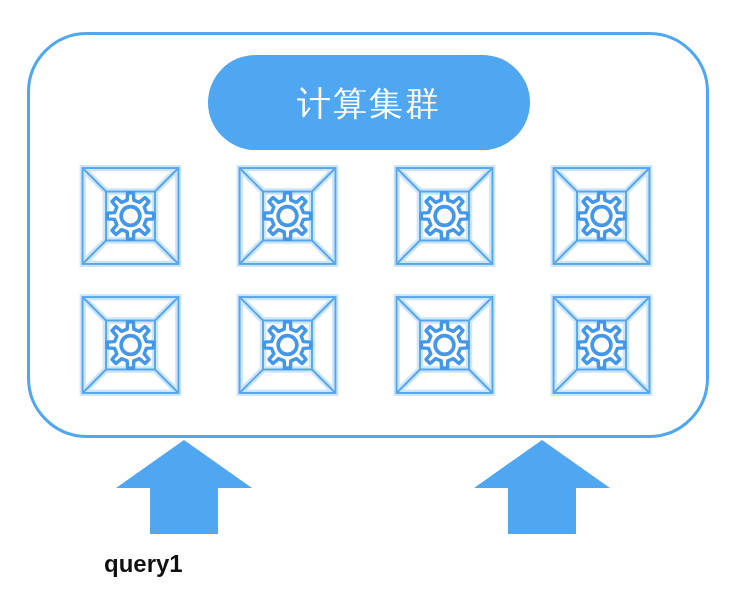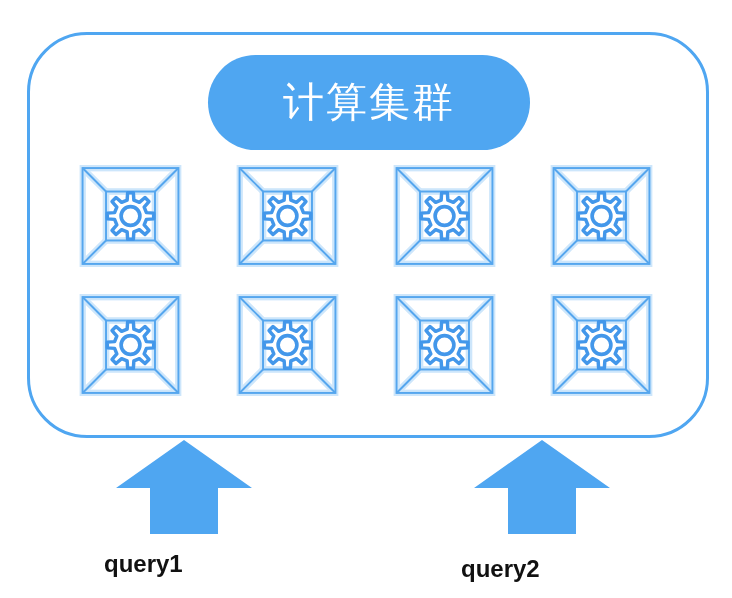--- a/index.html
+++ b/index.html
@@ -33,21 +33,21 @@
   .pill{
     position:absolute;
     left:208px;top:55px;
     width:322px;height:95px;
     background:var(--accent);
     border-radius:48px;
     display:flex;align-items:center;justify-content:center;
   }
   .pill span{
     color:var(--text-on-accent);
-    font-size:41px;
+    font-size:34px;
     letter-spacing:2px;
     line-height:1;
   }
   
   .node-grid{
     position:absolute;
     left:79px;top:165px;
     width:574px;height:232px;
     display:grid;
     grid-template-columns:repeat(4,103px);
@@ -170,15 +170,14 @@
     </svg>
   </div>
 
   <div class="arrow arrow-2">
     <svg viewBox="0 0 136 94" preserveAspectRatio="none">
       <polygon points="68,0 136,48 102,48 102,94 34,94 34,48 0,48"></polygon>
     </svg>
   </div>
 
   <div class="query-label query-label-1">query1</div>
-  <div class="query-label query-label-2">query2</div>
 
 </div>
 
 </body></html>

